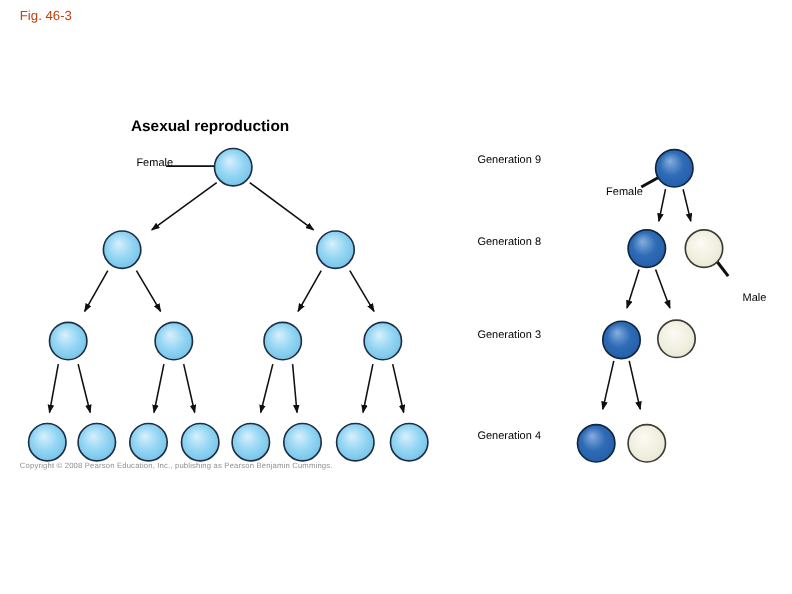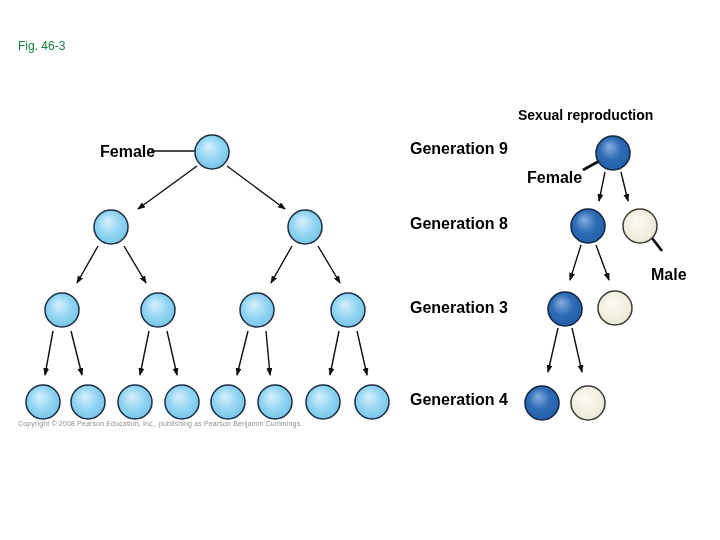--- a/index.html
+++ b/index.html
@@ -1,23 +1,23 @@
 <!DOCTYPE html>
 <html><head>
 <meta charset="utf-8">
 <style>
   html,body{margin:0;padding:0;background:#fff;}
   .page{position:relative;width:720px;height:540px;background:#ffffff;overflow:hidden;
         font-family:"Liberation Sans",sans-serif;color:#000;}
   #diagram{position:absolute;left:0;top:0;}
-  .fig-label{position:absolute;left:18px;top:7px;font-size:12px;color:#15803d;margin-top:32px;}
+  .fig-label{position:absolute;left:18px;top:7px;font-size:12px;color:#c2410c;}
   .title{position:absolute;font-weight:bold;font-size:14px;white-space:nowrap;}
   .asexual-title{left:119px;top:106px;}
   .sexual-title{left:518px;top:107px;}
-  .lbl{position:absolute;font-weight:bold;font-size:16px;white-space:nowrap;}
+  .lbl{position:absolute;font-weight:normal;font-size:10px;white-space:nowrap;margin-left:24px;}
   .female-left{left:100px;top:143px;}
   .gen1{left:410px;top:140px;}
   .gen2{left:410px;top:215px;}
   .gen3{left:410px;top:299px;text-align:right;}
   .gen4{left:410px;top:391px;}
   .female-right{left:527px;top:169px;}
   .male-right{left:651px;top:266px;}
   .copyright{position:absolute;left:18px;top:420px;font-size:7px;color:#8f8f8f;letter-spacing:.15px;white-space:nowrap;}
 </style>
 </head>
@@ -89,21 +89,21 @@
         <circle cx="613" cy="153" r="17" fill="url(#gDark)" stroke="#0f2640" stroke-width="1.5"></circle>
         <circle cx="588" cy="226" r="17" fill="url(#gDark)" stroke="#0f2640" stroke-width="1.5"></circle>
         <circle cx="640" cy="226" r="17" fill="url(#gCream)" stroke="#3c3c34" stroke-width="1.5"></circle>
         <circle cx="565" cy="309" r="17" fill="url(#gDark)" stroke="#0f2640" stroke-width="1.5"></circle>
         <circle cx="615" cy="308" r="17" fill="url(#gCream)" stroke="#3c3c34" stroke-width="1.5"></circle>
         <circle cx="542" cy="403" r="17" fill="url(#gDark)" stroke="#0f2640" stroke-width="1.5"></circle>
         <circle cx="588" cy="403" r="17" fill="url(#gCream)" stroke="#3c3c34" stroke-width="1.5"></circle>
       </g>
     </svg>
   <div class="fig-label">Fig. 46-3</div>
-  <div class="title sexual-title">Sexual reproduction</div>
+  <div class="title asexual-title">Asexual reproduction</div>
   <div class="lbl female-left">Female</div>
   <div class="lbl gen1">Generation 9</div>
   <div class="lbl gen2">Generation 8</div>
   <div class="lbl gen3">Generation 3</div>
   <div class="lbl gen4">Generation 4</div>
   <div class="lbl female-right">Female</div>
   <div class="lbl male-right">Male</div>
   <div class="copyright">Copyright © 2008 Pearson Education, Inc., publishing as Pearson Benjamin Cummings.</div>
 </div>
 

